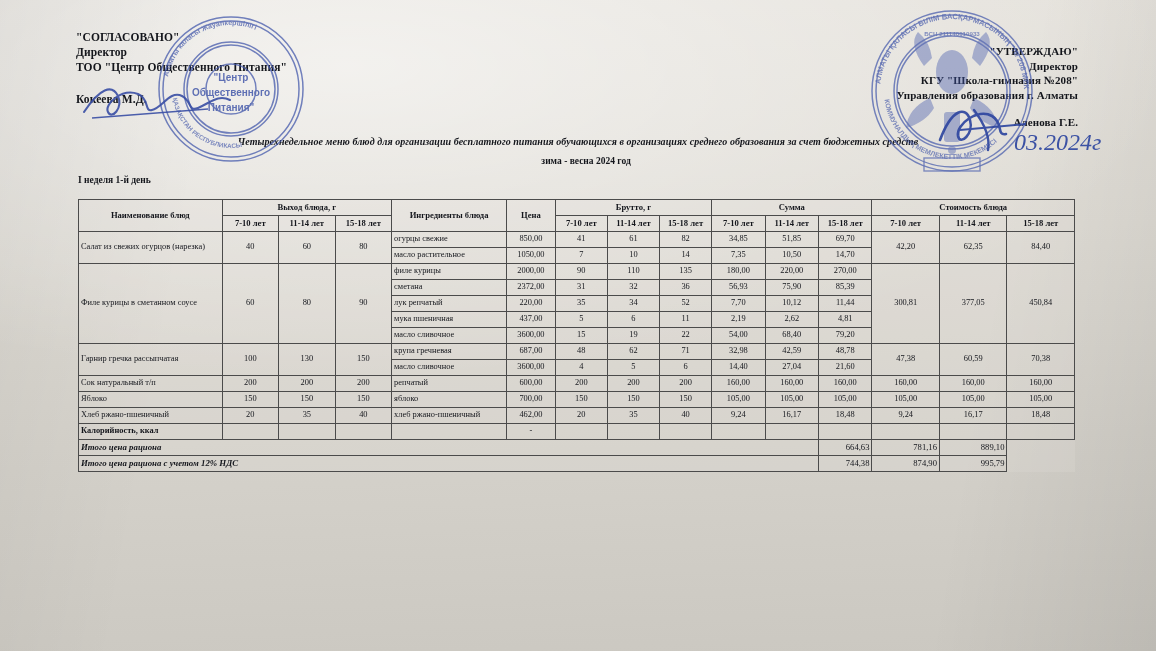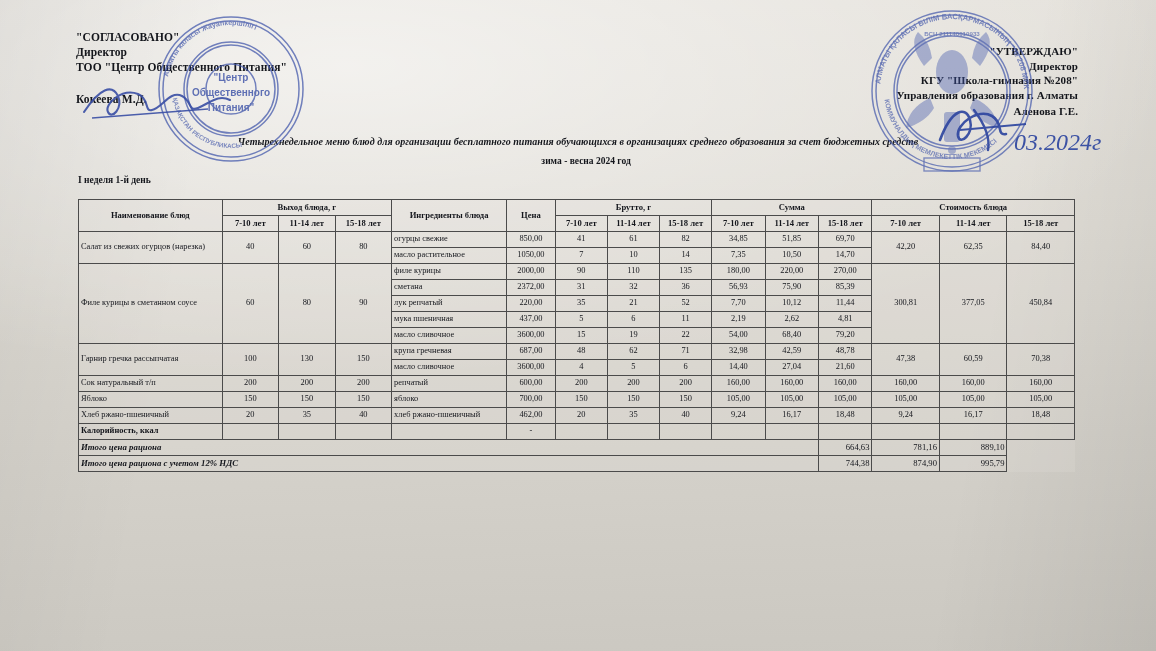--- a/index.html
+++ b/index.html
@@ -22,21 +22,21 @@
     background:linear-gradient(100deg, rgba(0,0,0,.05) 0%, rgba(0,0,0,0) 18%, rgba(0,0,0,0) 82%, rgba(0,0,0,.07) 100%);
     pointer-events:none;
   }
 
   
   .hdr{position:absolute;font-weight:bold;line-height:1.32;letter-spacing:.1px;}
   #hdr-left{left:76px;top:30px;font-size:11.5px;text-align:left;}
   #hdr-right{right:78px;top:44px;font-size:11px;text-align:right;}
   #hdr-left div, #hdr-right div{white-space:nowrap;}
   .sig-name{margin-top:16px;}
-  #hdr-right .sig-name{margin-top:2px;}
+  #hdr-right .sig-name{margin-top:13px;}
 
   
   #title-wrap{position:absolute;left:0;right:0;top:136px;text-align:center;}
   #doc-title{font-size:10px;font-weight:bold;letter-spacing:.05px;font-style:italic;}
   #doc-subtitle{font-size:9.5px;font-weight:bold;margin-top:9px;margin-left:16px;}
   #week-day{position:absolute;left:78px;top:175px;font-size:9.5px;font-weight:bold;}
 
   
   #menu-table{
     position:absolute;left:78px;top:199px;width:997px;
@@ -178,21 +178,21 @@
         <td class="c">32</td>
         <td class="c">36</td>
         <td class="c">56,93</td>
         <td class="c">75,90</td>
         <td class="c">85,39</td>
       </tr>
       <tr>
         <td class="l">лук репчатый</td>
         <td class="c">220,00</td>
         <td class="c">35</td>
-        <td class="c">21</td>
+        <td class="c">34</td>
         <td class="c">52</td>
         <td class="c">7,70</td>
         <td class="c">10,12</td>
         <td class="c">11,44</td>
       </tr>
       <tr>
         <td class="l">мука пшеничная</td>
         <td class="c">437,00</td>
         <td class="c">5</td>
         <td class="c">6</td>

